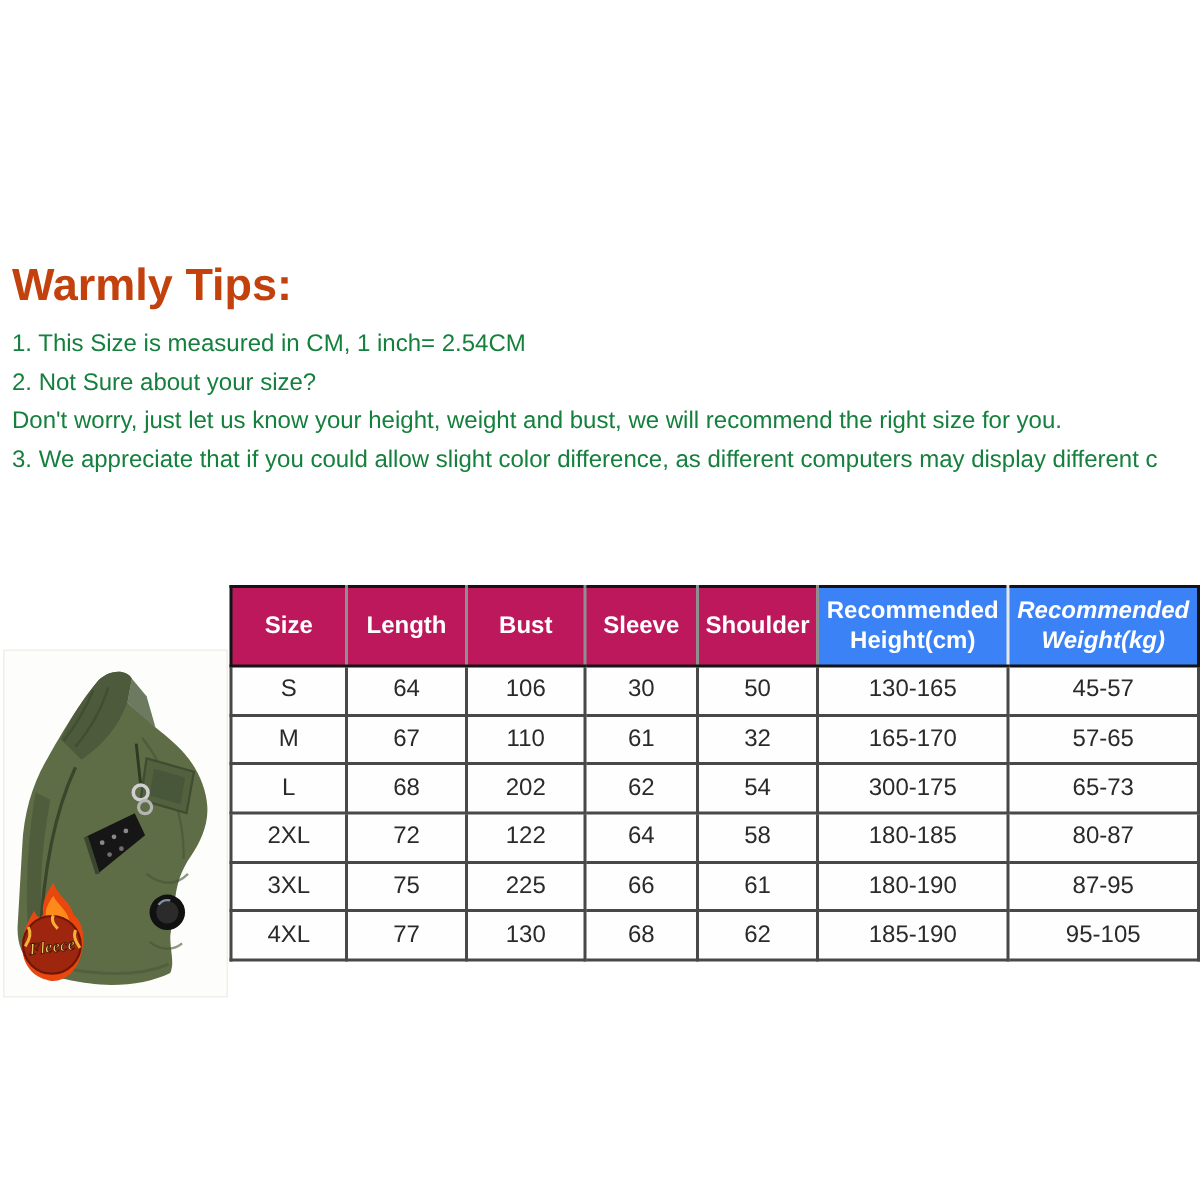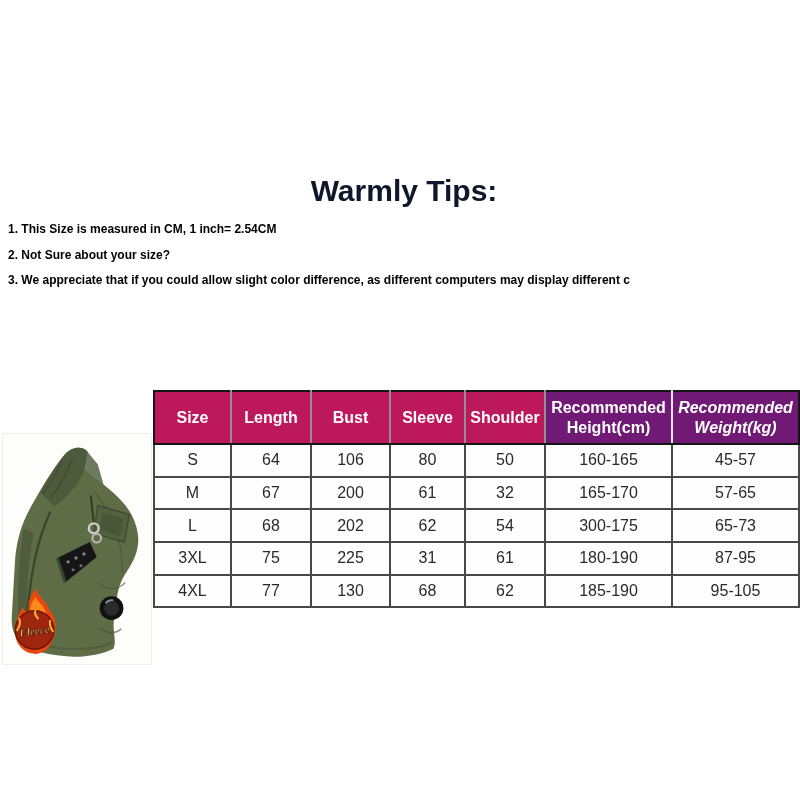--- a/index.html
+++ b/index.html
@@ -16,29 +16,27 @@
   .tips {
     position: absolute;
     left: 8px; top: 174px;
     width: 792px;
   }
   .tips h1 {
     margin: 0 0 10px 0;
     font-size: 30px;
     line-height: 33px;
     font-weight: bold;
-    color: #0f172a;
-    text-align: center;
+    color: #c2410c;
   }
   .tip-line {
-    font-size: 12px;
+    font-size: 16px;
     line-height: 25.5px;
-    color: #000000;
+    color: #15803d;
     white-space: nowrap;
-    font-weight: bold;
   }
 
   
   table.size-table {
     position: absolute;
     left: 153px; top: 390px;
     width: 645px;
     table-layout: fixed;
     border-collapse: collapse;
   }
@@ -49,21 +47,21 @@
     font-weight: bold;
     line-height: 1.25;
     height: 53px;
     padding: 0 2px;
     text-align: center;
     border: 2px solid #8f8f8f;
     border-top-color: #141414;
     border-bottom-color: #141414;
   }
   .size-table th.rec {
-    background: #701a75;
+    background: #3b82f6;
     border-left-color: #e8e8e8;
     border-right-color: #e8e8e8;
   }
   .size-table th:first-child { border-left-color: #141414; }
   .size-table th:last-child  { border-right-color: #141414; font-style: italic; }
   .size-table td {
     background: #fefefe;
     color: #2a2a2a;
     font-size: 16px;
     text-align: center;
@@ -83,20 +81,21 @@
   }
   .photo svg { display: block; width: 100%; height: 100%; }
 </style>
 </head>
 <body>
 
 <div class="tips">
   <h1>Warmly Tips:</h1>
   <div class="tip-line">1. This Size is measured in CM, 1 inch= 2.54CM</div>
   <div class="tip-line">2. Not Sure about your size?</div>
+  <div class="tip-line">Don't worry, just let us know your height, weight and bust, we will recommend the right size for you.</div>
   <div class="tip-line">3. We appreciate that if you could allow slight color difference, as different computers may display different c</div>
 </div>
 
 <table class="size-table">
   <colgroup>
     <col style="width:77px">
       <col style="width:80px">
       <col style="width:79px">
     <col style="width:75px">
       <col style="width:80px">
@@ -112,48 +111,57 @@
       <th>Shoulder</th>
       <th class="rec">Recommended Height(cm)</th>
       <th class="rec">Recommended Weight(kg)</th>
     </tr>
   </thead>
   <tbody>
     <tr>
       <td>S</td>
       <td>64</td>
       <td>106</td>
-      <td>80</td>
+      <td>30</td>
       <td>50</td>
-      <td>160-165</td>
+      <td>130-165</td>
       <td>45-57</td>
     </tr>
     <tr>
       <td>M</td>
       <td>67</td>
-      <td>200</td>
+      <td>110</td>
       <td>61</td>
       <td>32</td>
       <td>165-170</td>
       <td>57-65</td>
     </tr>
     <tr>
       <td>L</td>
       <td>68</td>
       <td>202</td>
       <td>62</td>
       <td>54</td>
       <td>300-175</td>
       <td>65-73</td>
     </tr>
     <tr>
+      <td>2XL</td>
+      <td>72</td>
+      <td>122</td>
+      <td>64</td>
+      <td>58</td>
+      <td>180-185</td>
+      <td>80-87</td>
+    </tr>
+    <tr>
       <td>3XL</td>
       <td>75</td>
       <td>225</td>
-      <td>31</td>
+      <td>66</td>
       <td>61</td>
       <td>180-190</td>
       <td>87-95</td>
     </tr>
     <tr>
       <td>4XL</td>
       <td>77</td>
       <td>130</td>
       <td>68</td>
       <td>62</td>

